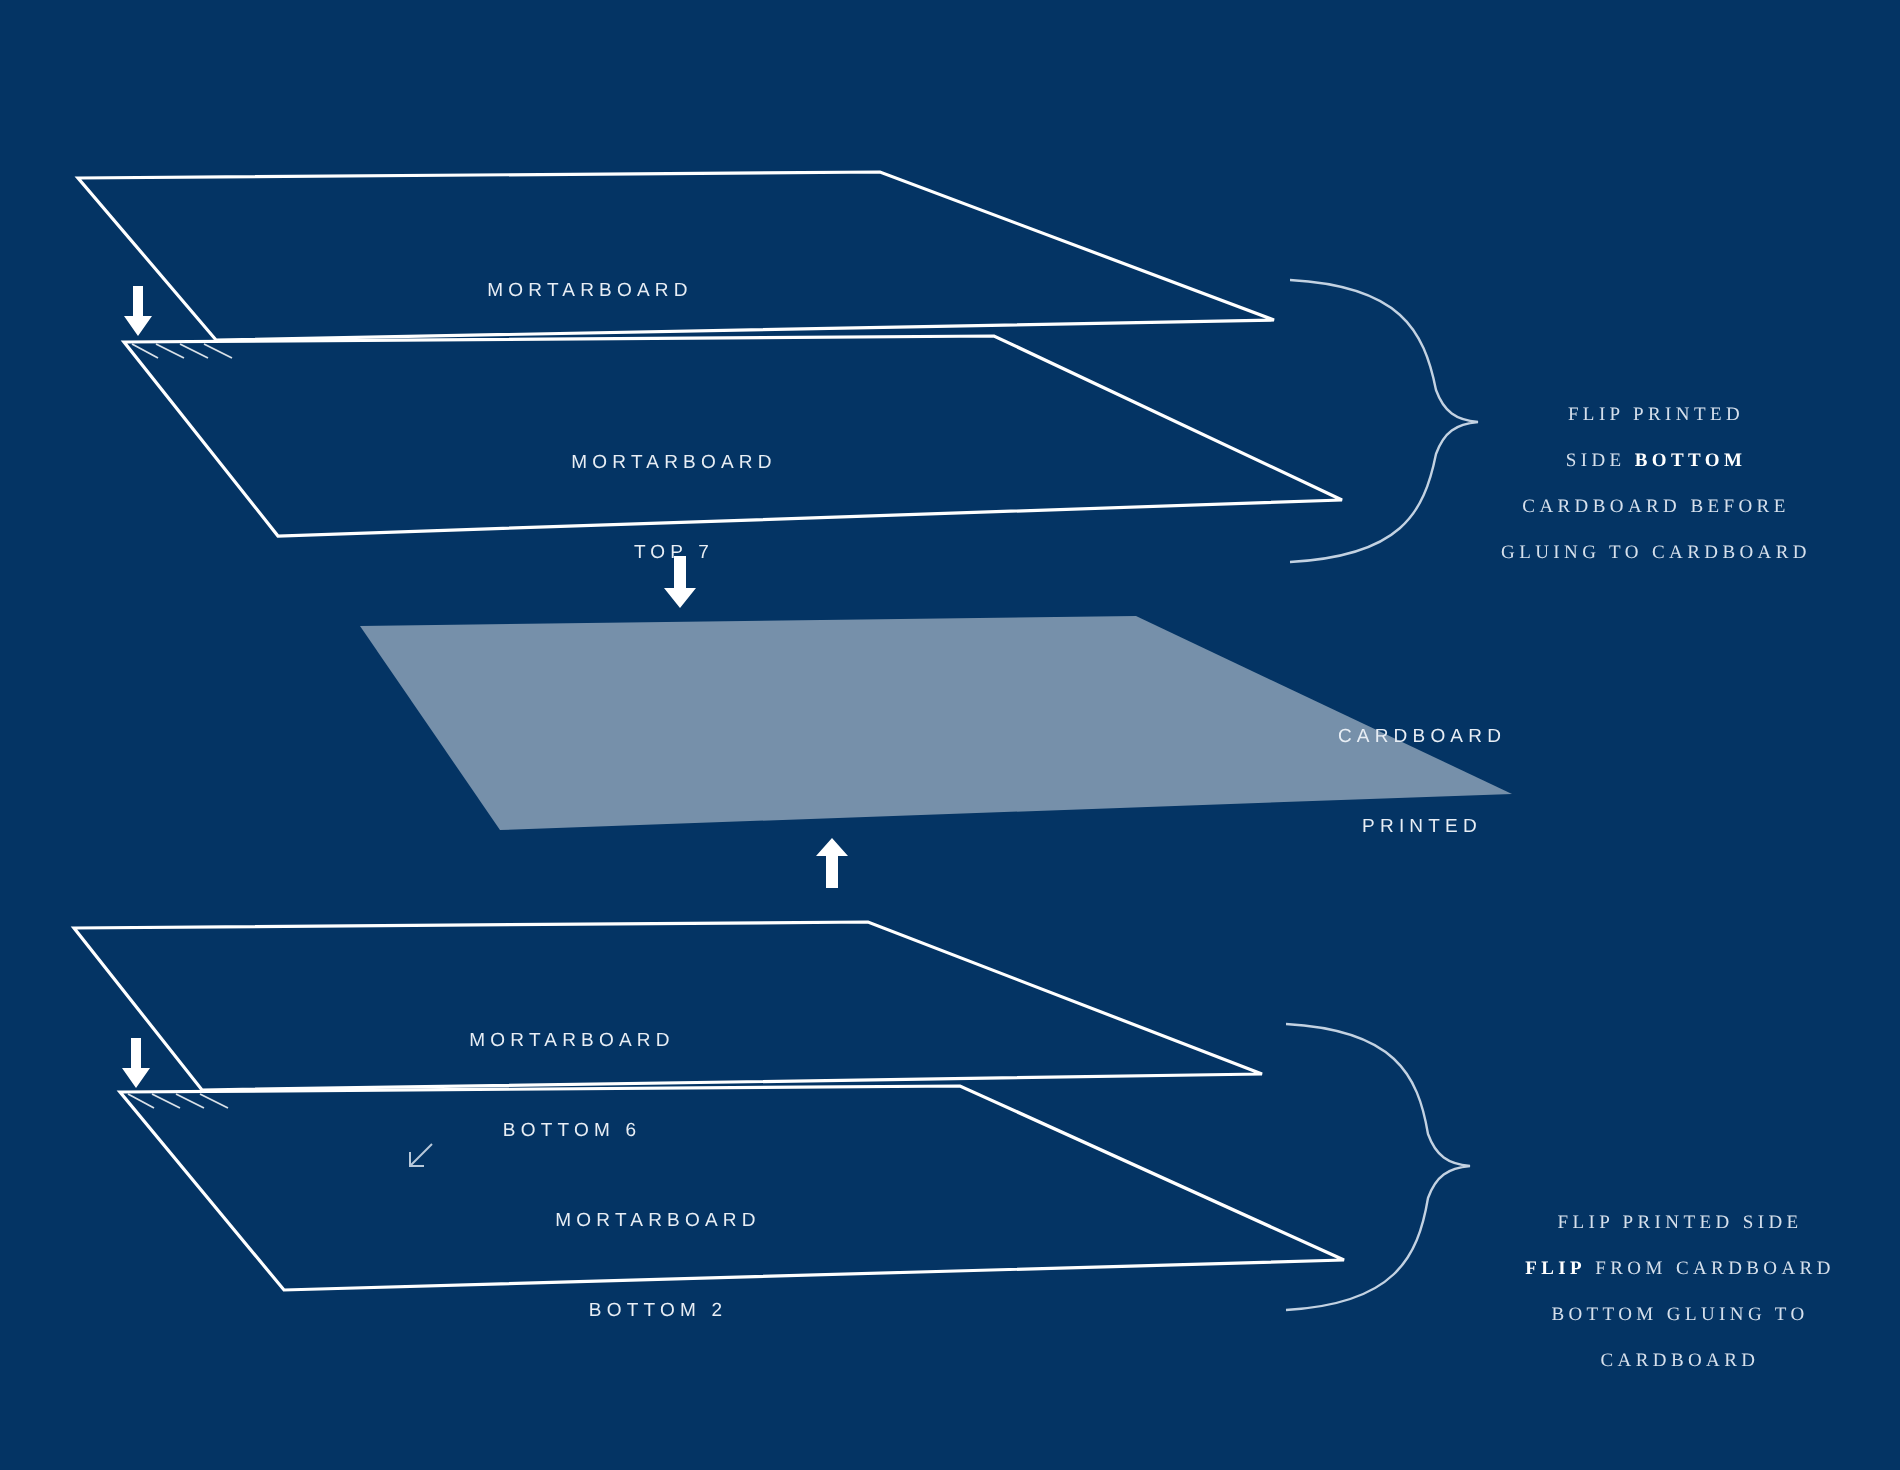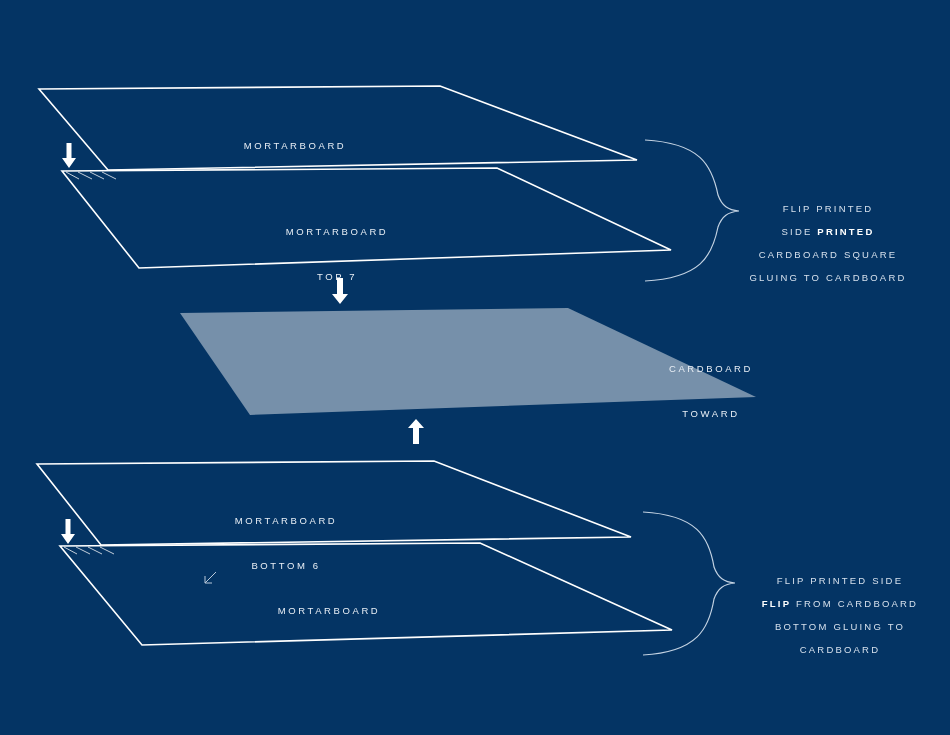--- a/index.html
+++ b/index.html
@@ -29,21 +29,21 @@
     font-size: 9.5px;
     letter-spacing: 2.6px;
     line-height: 15px;
     text-align: center;
     white-space: pre;
     user-select: none;
   }
   .note {
     position: absolute;
     color: #d6e0ec;
-    font-family: Liberation Sans, sans-serif;
+    font-family: Liberation Serif, serif;
     font-size: 9.5px;
     letter-spacing: 2.2px;
     line-height: 11.4px;
     text-align: center;
     white-space: pre-line;
     user-select: none;
   }
   .note b {
     color: #ffffff;
     font-weight: bold;
@@ -127,39 +127,40 @@
     <div>MORTARBOARD</div>
   </div>
 
   <div class="lbl" style="left:237px; top:194px; width:200px;">
     <div>MORTARBOARD</div>
     <div>TOP 7</div>
   </div>
 
   <div class="lbl" style="left:621px; top:331px; width:180px;">
     <div>CARDBOARD</div>
-    <div>TOWARD</div>
+    <div>PRINTED</div>
   </div>
 
   <div class="lbl" style="left:186px; top:483px; width:200px;">
     <div>MORTARBOARD</div>
     <div>BOTTOM 6</div>
   </div>
 
   <div class="lbl" style="left:229px; top:573px; width:200px;">
     <div>MORTARBOARD</div>
+    <div>BOTTOM 2</div>
   </div>
 
   <div class="note" style="left:738px; top:192px; width:180px;">
     <div>FLIP PRINTED</div>
-    <div><span>SIDE </span><b>PRINTED</b></div>
-    <div>CARDBOARD SQUARE</div>
+    <div><span>SIDE </span><b>BOTTOM</b></div>
+    <div>CARDBOARD BEFORE</div>
     <div>GLUING TO CARDBOARD</div>
   </div>
 
-  <div class="note" style="left:745px; top:564px; width:190px;">
+  <div class="note" style="left:745px; top:596px; width:190px;">
     <div>FLIP PRINTED SIDE</div>
     <div><b>FLIP</b><span> FROM CARDBOARD</span></div>
     <div>BOTTOM GLUING TO</div>
     <div>CARDBOARD</div>
   </div>
 
 </div>
 
 </body></html>

